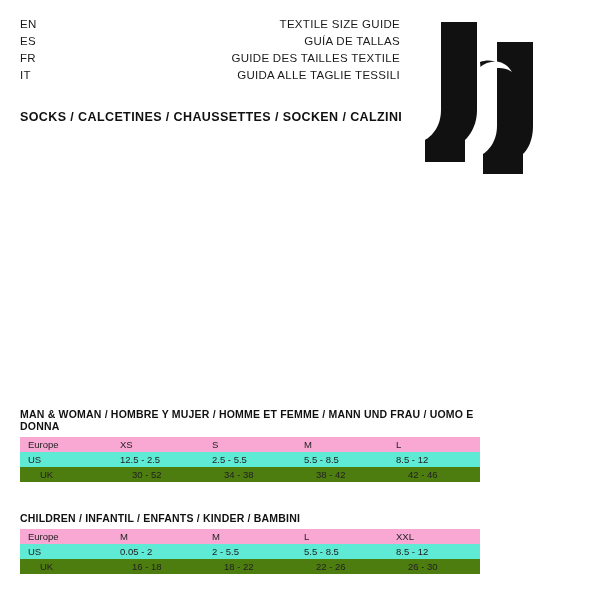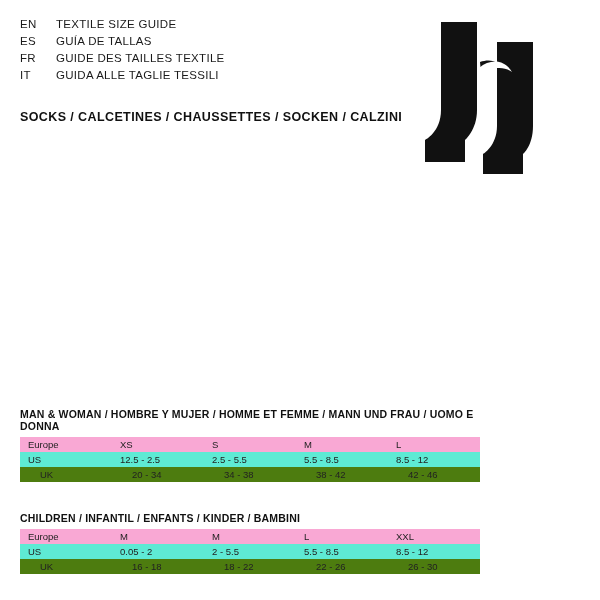--- a/index.html
+++ b/index.html
@@ -39,20 +39,21 @@
     color: #1a1a1a;
   }
   .lang-code {
     width: 36px;
     flex: 0 0 36px;
     text-transform: uppercase;
   }
   .lang-text {
     flex: 1;
     text-transform: uppercase;
+    text-align: right;
   }
 
   .product-line {
     position: absolute;
     left: 20px;
     top: 110px;
     font-size: 12.5px;
     font-weight: bold;
     letter-spacing: 0.4px;
     text-transform: uppercase;
@@ -176,21 +177,21 @@
         </tr>
         <tr class="plain">
           <td>US</td>
           <td>12.5 - 2.5</td>
           <td>2.5 - 5.5</td>
           <td>5.5 - 8.5</td>
           <td>8.5 - 12</td>
         </tr>
         <tr class="shade-dark">
           <td>UK</td>
-          <td>20 - 34</td>
+          <td>30 - 52</td>
           <td>34 - 38</td>
           <td>38 - 42</td>
           <td>42 - 46</td>
         </tr>
       </tbody>
     </table>
   </div>
 
   <div class="table-section children">
     <div class="table-title">CHILDREN / INFANTIL / ENFANTS / KINDER / BAMBINI</div>

